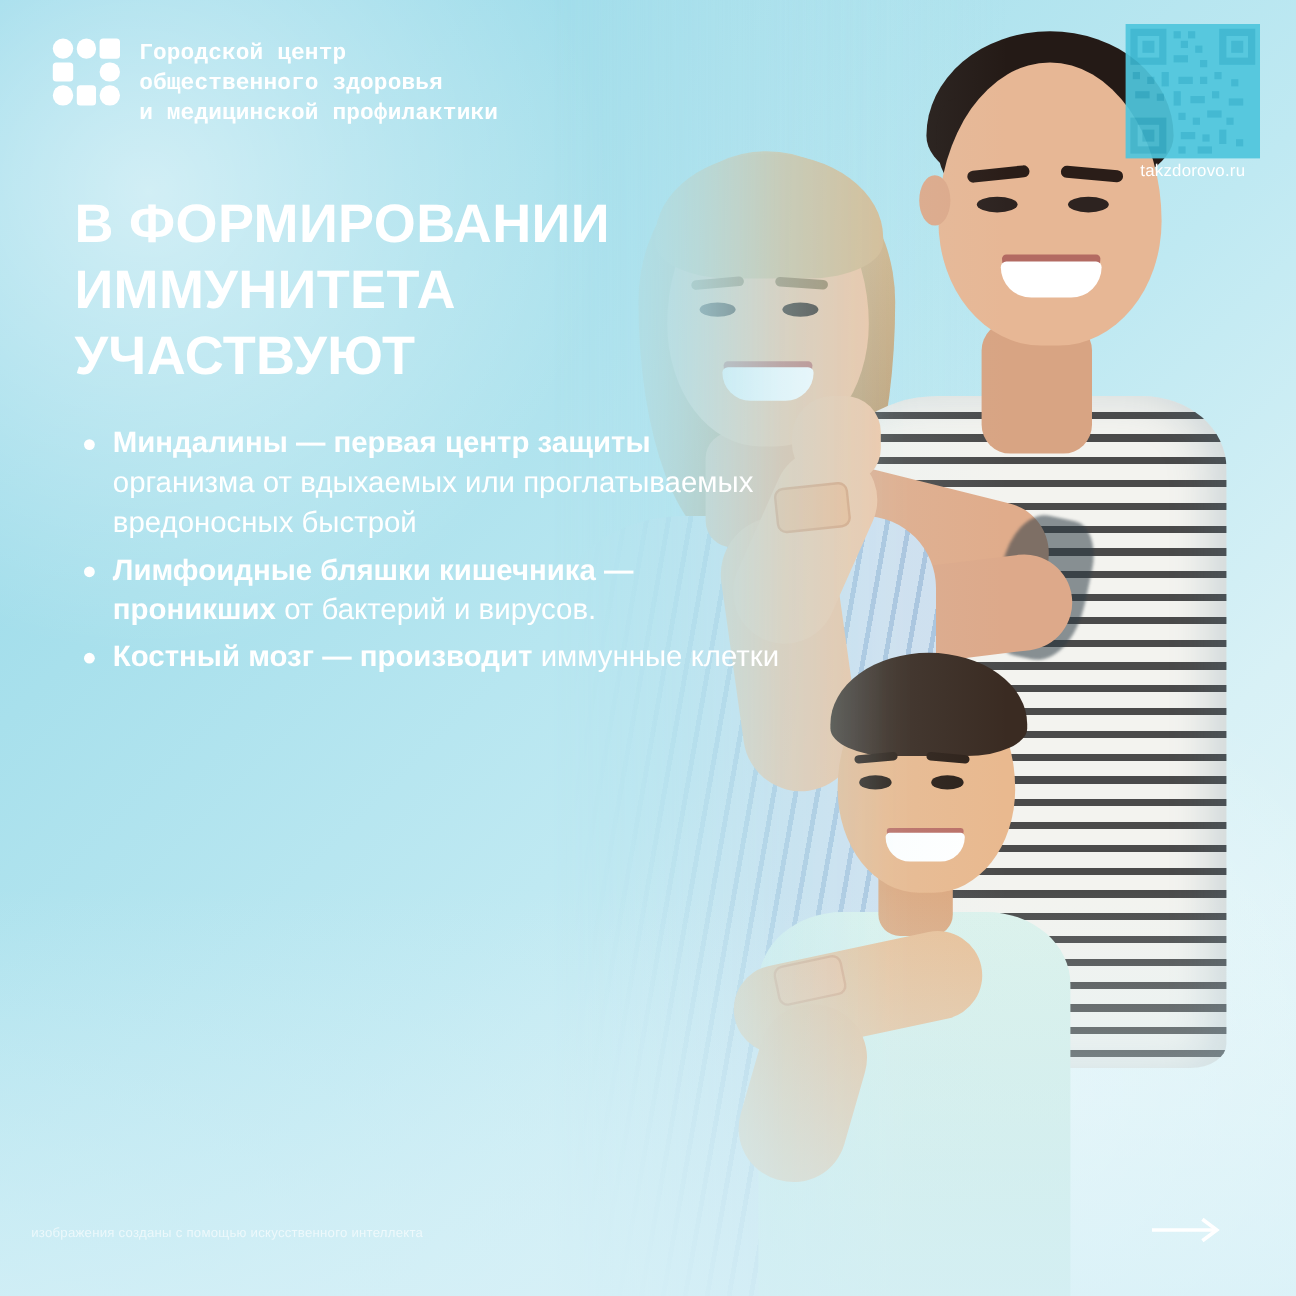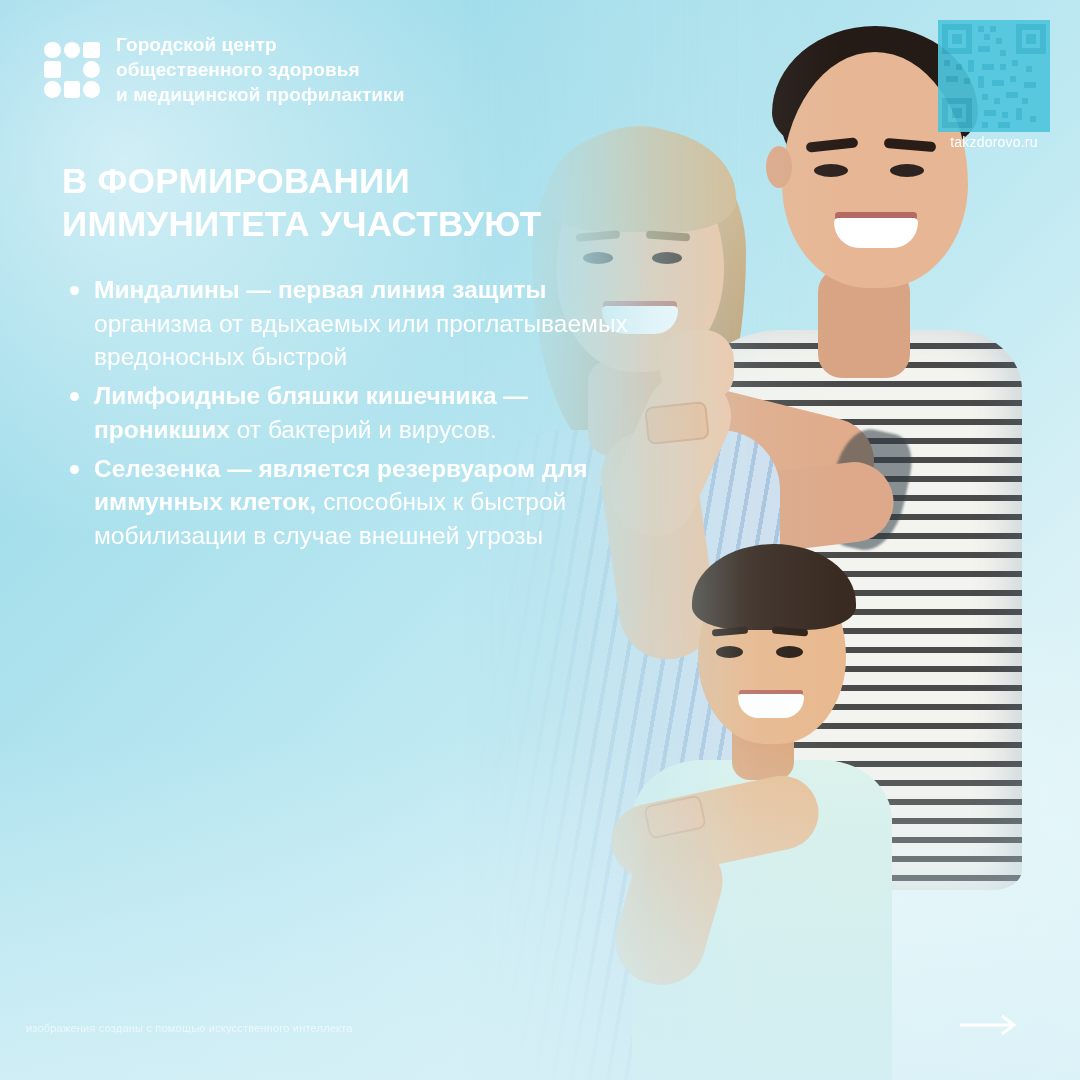--- a/index.html
+++ b/index.html
@@ -443,23 +443,23 @@
     background: linear-gradient(to right, rgba(168,222,236,0.95) 0px, rgba(179,226,238,0.45) 150px, rgba(200,235,243,0.08) 280px, rgba(255,255,255,0) 380px);
     pointer-events: none;
   }
 
   
   .logo {
     position: absolute;
     left: 44px;
     top: 32px;
     display: flex;
-    align-items: center;
     gap: 16px;
     z-index: 10;
+    font-family: Liberation Mono, monospace;
   }
   .logo-mark {
     width: 56px;
     height: 56px;
     display: grid;
     grid-template-columns: repeat(3, 1fr);
     grid-template-rows: repeat(3, 1fr);
     gap: 3px;
   }
   .logo-mark span {
@@ -511,21 +511,21 @@
   
   .content {
     position: absolute;
     left: 62px;
     top: 160px;
     width: 600px;
     z-index: 9;
   }
   .headline {
     color: #ffffff;
-    font-size: 35px;
+    font-size: 45px;
     line-height: 1.22;
     font-weight: bold;
     letter-spacing: 0.3px;
     margin: 0 0 28px 0;
     max-width: 600px;
   }
   ul.bullets {
     list-style: none;
     margin: 0;
     padding: 0;
@@ -689,23 +689,23 @@
       <i style="left:44px;top:102px;width:6px;height:6px;"></i>
       <i style="left:60px;top:102px;width:12px;height:6px;"></i>
     </div>
     <div class="qr-caption">takzdorovo.ru</div>
   </div>
 
   <div class="content">
     <h1 class="headline">В ФОРМИРОВАНИИ ИММУНИТЕТА УЧАСТВУЮТ</h1>
 
     <ul class="bullets">
-      <li><b>Миндалины — первая линия защиты</b><span> организма от вдыхаемых или проглатываемых вредоносных быстрой</span></li>
+      <li><b>Миндалины — первая центр защиты</b><span> организма от вдыхаемых или проглатываемых вредоносных быстрой</span></li>
       <li><b>Лимфоидные бляшки кишечника — проникших</b><span> от бактерий и вирусов.</span></li>
-      <li><b>Селезенка — является резервуаром для иммунных клеток,</b><span> способных к быстрой мобилизации в случае внешней угрозы</span></li>
+      <li><b>Костный мозг — производит</b><span> иммунные клетки</span></li>
     </ul>
   </div>
 
   <div class="disclaimer">изображения созданы с помощью искусственного интеллекта</div>
 
   <svg class="arrow-next" viewBox="0 0 64 26">
     <line x1="2" y1="13" x2="54" y2="13" stroke="#ffffff" stroke-width="3"></line>
     <polyline points="44,4 56,13 44,22" fill="none" stroke="#ffffff" stroke-width="3"></polyline>
   </svg>
 

